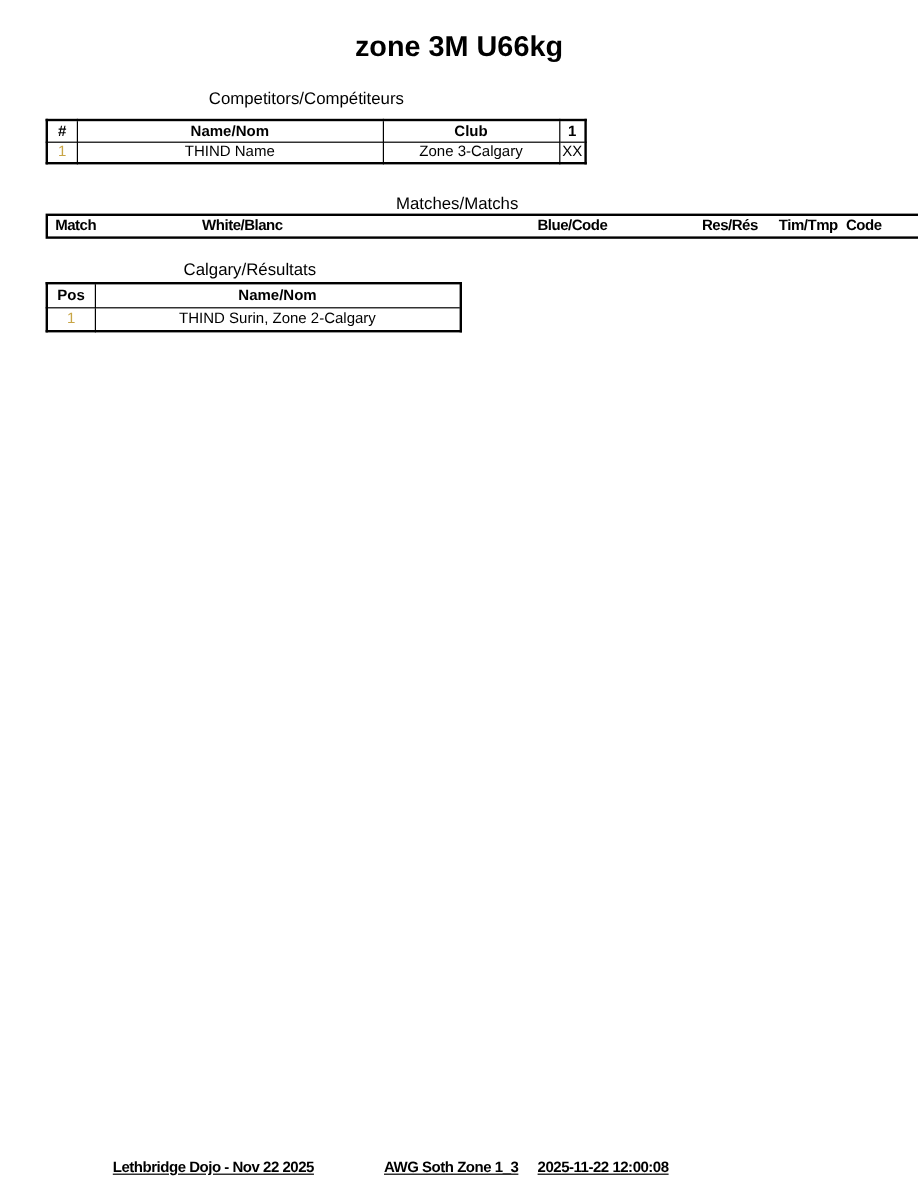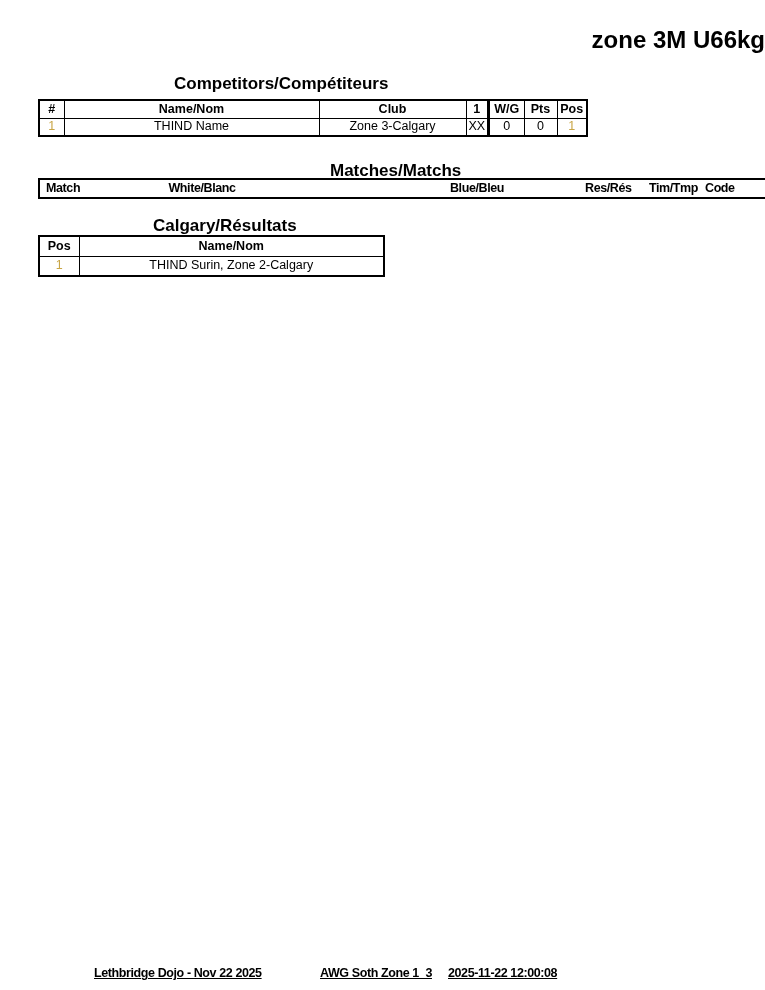--- a/index.html
+++ b/index.html
@@ -10,28 +10,28 @@
     height: 990px;
     background: #ffffff;
     font-family: "Liberation Sans", sans-serif;
     color: #000;
     overflow: hidden;
   }
   .title {
     position: absolute;
     top: 26px; left: 0;
     width: 100%;
-    text-align: right;
+    text-align: center;
     font-size: 24px;
     font-weight: 700;
   }
   .sec-heading {
     position: absolute;
-    font-size: 17px;
-    font-weight: 700;
+    font-size: 14px;
+    font-weight: 400;
     white-space: nowrap;
   }
   #competitors-heading { top: 74px;  left: 174px; }
   #matches-heading     { top: 161px; left: 330px; }
   #results-heading     { top: 216px; left: 153px; }
 
   .tbl {
     border-collapse: collapse;
     table-layout: fixed;
     border: 2px solid #000;
@@ -128,47 +128,28 @@
         <th class="hid-l right">1</th>
       </tr>
       <tr>
         <td class="accent">1</td>
         <td class="left">THIND Name</td>
         <td class="left">Zone 3-Calgary</td>
         <td>XX</td>
       </tr>
     </tbody>
       </table>
-    <table class="tbl tbl-wg" style="width:98px">
-      <colgroup>
-          <col style="width:35px">
-          <col style="width:33px">
-          <col style="width:30px">
-        </colgroup>
-      <tbody>
-          <tr>
-        <th class="hid-r">W/G</th>
-        <th class="hid-lr">Pts</th>
-        <th class="hid-l">Pos</th>
-      </tr>
-      <tr>
-        <td>0</td>
-        <td>0</td>
-        <td class="accent">1</td>
-      </tr>
-    </tbody>
-      </table>
   </div>
 
   <div class="sec-heading" id="matches-heading">Matches/Matchs</div>
 
   <div class="matches-bar">
     <span class="mc-match">Match</span>
     <span class="mc-white">White/Blanc</span>
-    <span class="mc-blue">Blue/Bleu</span>
+    <span class="mc-blue">Blue/Code</span>
     <span class="mc-res">Res/Rés</span>
     <span class="mc-tim">Tim/Tmp</span>
     <span class="mc-code">Code</span>
   </div>
 
   <div class="sec-heading" id="results-heading">Calgary/Résultats</div>
 
   <table class="tbl" id="results-table" style="width:345px">
     <colgroup>
         <col style="width:40px">

